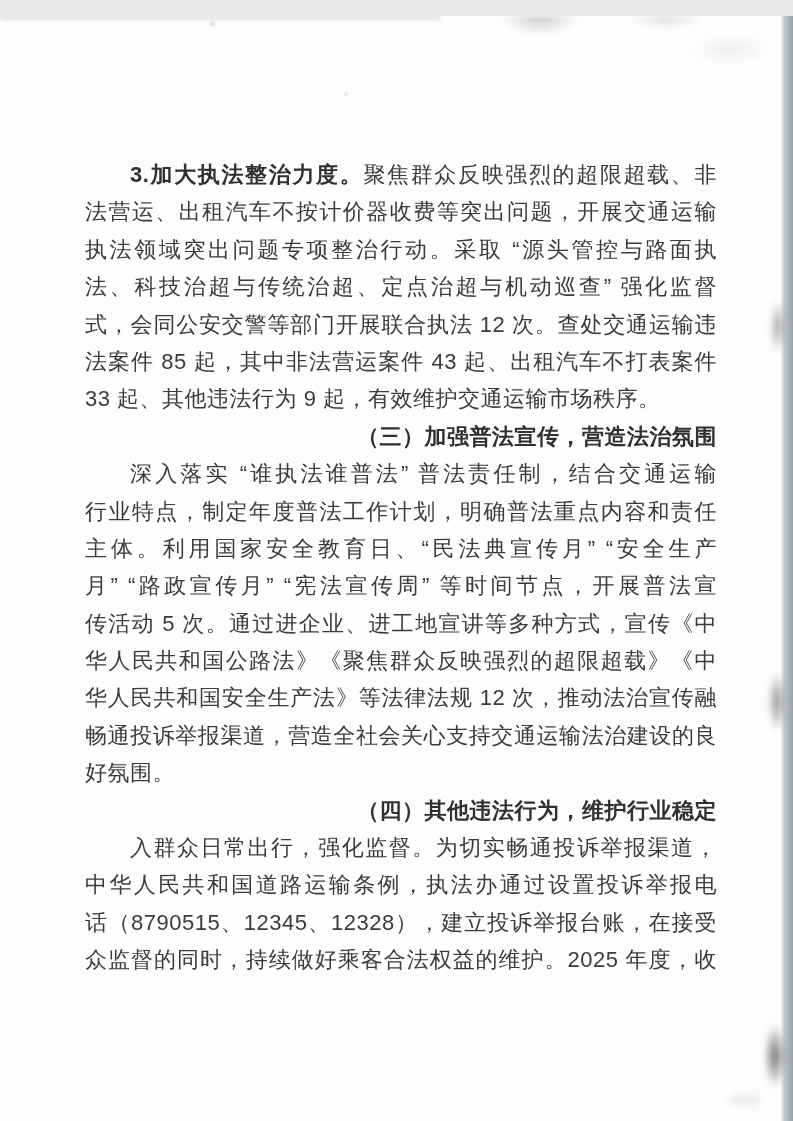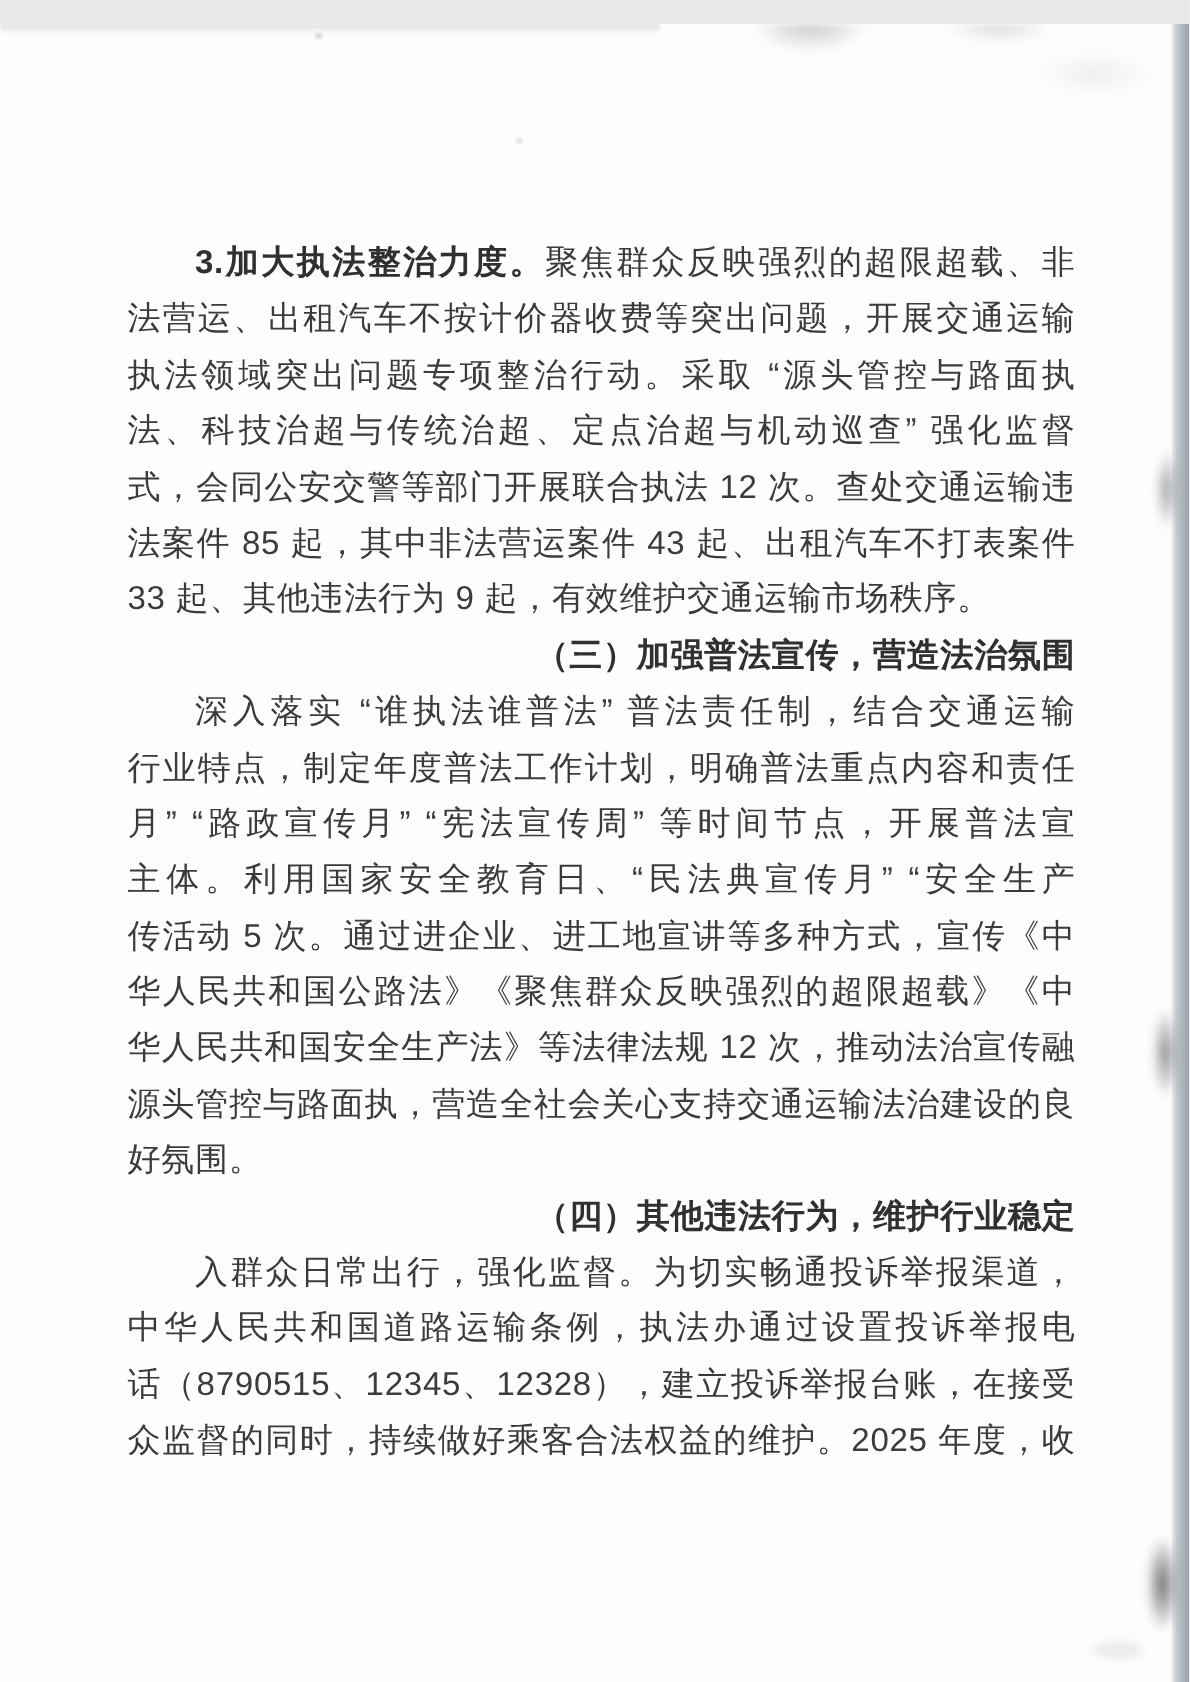--- a/index.html
+++ b/index.html
@@ -97,26 +97,26 @@
         <div class="line fill"><span>式，会同公安交警等部门开展联合执法 12 次。查处交通运输违</span></div>
         <div class="line fill"><span>法案件 85 起，其中非法营运案件 43 起、出租汽车不打表案件</span></div>
         <div class="line"><span>33 起、其他违法行为 9 起，有效维护交通运输市场秩序。</span></div>
       </div>
       <div class="block heading">
         <div class="line indent"><span class="bold">（三）加强普法宣传，营造法治氛围</span></div>
       </div>
       <div class="block paragraph">
         <div class="line fill indent"><span>深入落实 “谁执法谁普法” 普法责任制，结合交通运输</span></div>
         <div class="line fill"><span>行业特点，制定年度普法工作计划，明确普法重点内容和责任</span></div>
+        <div class="line fill"><span>主体。利用国家安全教育日、“民法典宣传月” “安全生产</span></div>
         <div class="line fill"><span>月” “路政宣传月” “宪法宣传周” 等时间节点，开展普法宣</span></div>
-        <div class="line fill"><span>主体。利用国家安全教育日、“民法典宣传月” “安全生产</span></div>
         <div class="line fill"><span>传活动 5 次。通过进企业、进工地宣讲等多种方式，宣传《中</span></div>
         <div class="line fill"><span>华人民共和国公路法》《聚焦群众反映强烈的超限超载》《中</span></div>
         <div class="line fill"><span>华人民共和国安全生产法》等法律法规 12 次，推动法治宣传融</span></div>
-        <div class="line fill"><span>源头管控与路面执，营造全社会关心支持交通运输法治建设的良</span></div>
+        <div class="line fill"><span>畅通投诉举报渠道，营造全社会关心支持交通运输法治建设的良</span></div>
         <div class="line"><span>好氛围。</span></div>
       </div>
       <div class="block heading">
         <div class="line indent"><span class="bold">（四）其他违法行为，维护行业稳定</span></div>
       </div>
       <div class="block paragraph">
         <div class="line fill indent"><span>入群众日常出行，强化监督。为切实畅通投诉举报渠道，</span></div>
         <div class="line fill"><span>中华人民共和国道路运输条例，执法办通过设置投诉举报电</span></div>
         <div class="line fill"><span>话（8790515、12345、12328），建立投诉举报台账，在接受群</span></div>
         <div class="line fill"><span>众监督的同时，持续做好乘客合法权益的维护。2025 年度，收</span></div>

